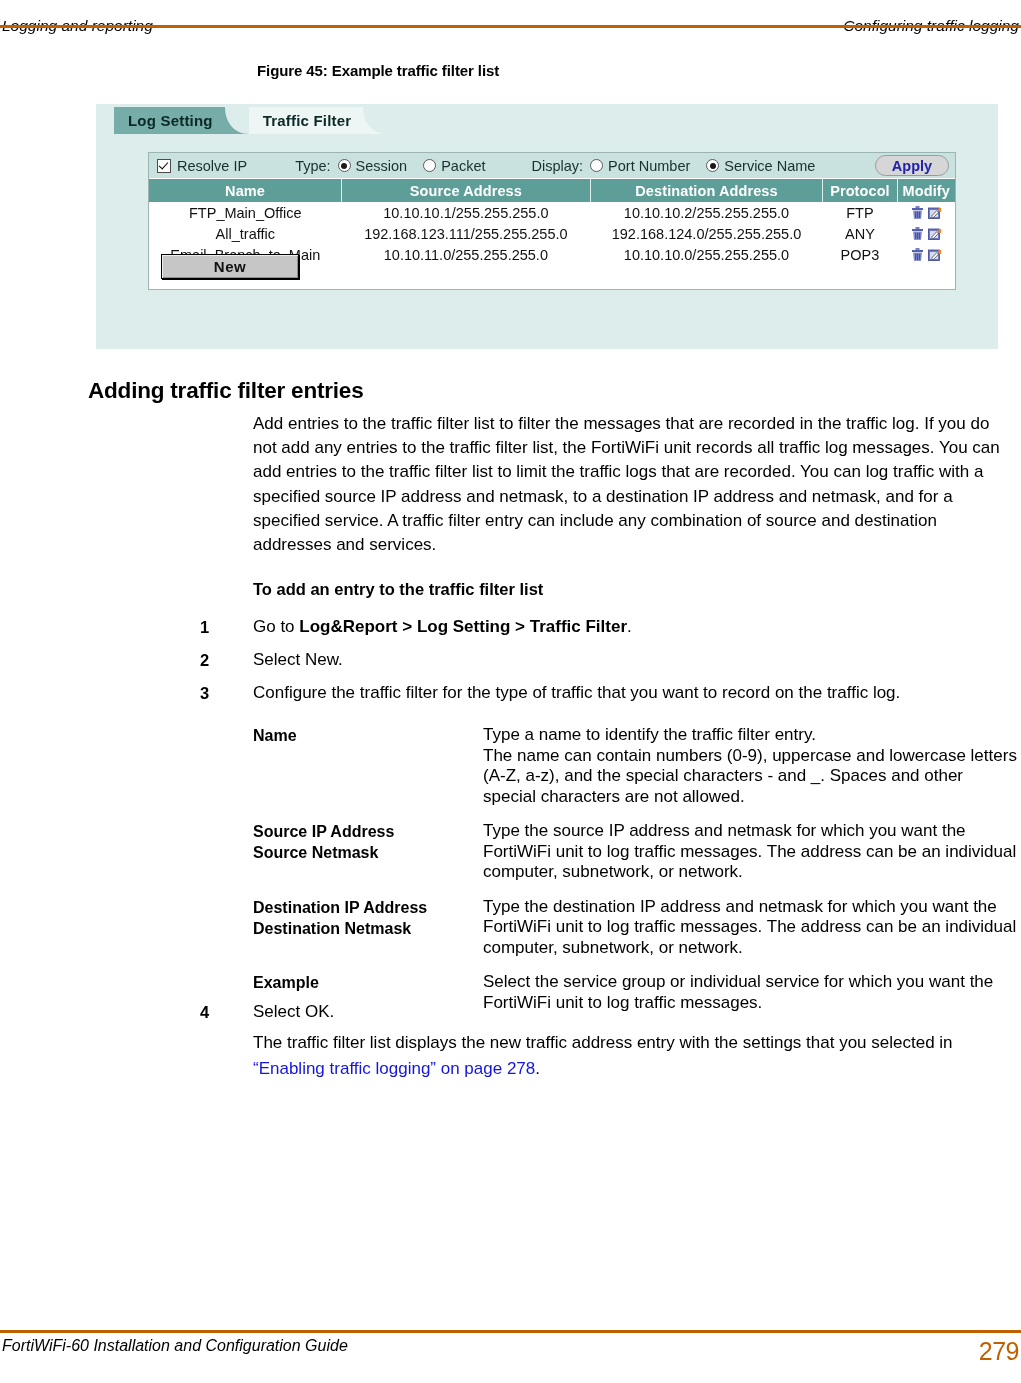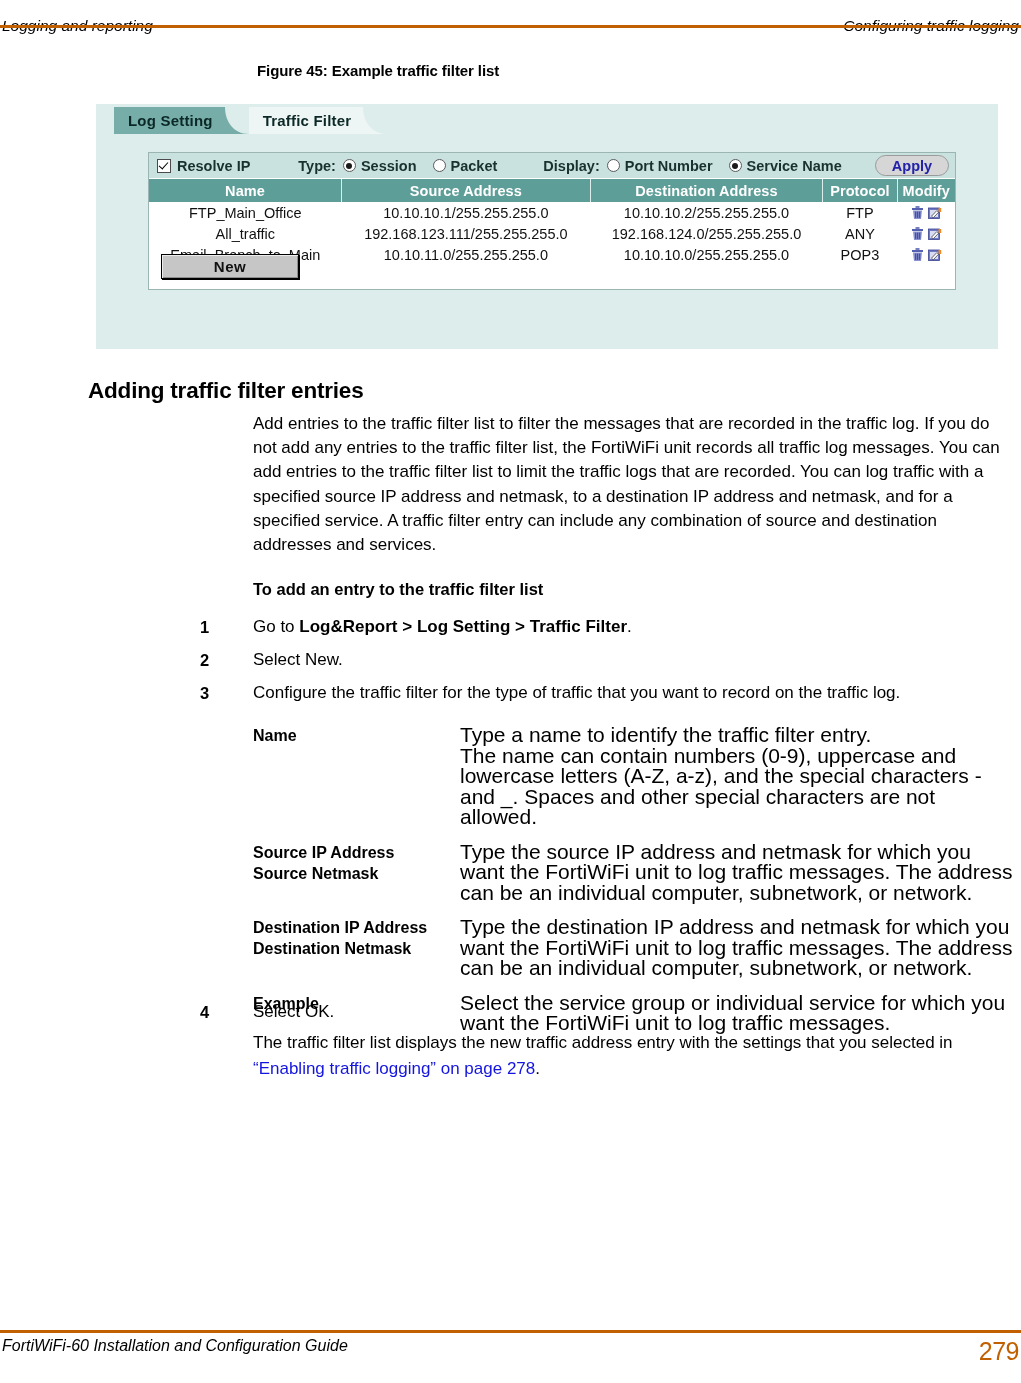--- a/index.html
+++ b/index.html
@@ -119,21 +119,21 @@
     height: 26px;
     background: #C9E2E0;
     display: flex;
     align-items: center;
     position: relative;
     font-size: 14.5px;
     color: #18302E;
     box-sizing: border-box;
     border-bottom: 1px solid #FFFFFF;
   }
-  .optbar .cell { display: flex; align-items: center; white-space: nowrap; font-weight: bold; }
+  .optbar .cell { display: flex; align-items: center; white-space: nowrap; }
   .chk-box {
     width: 12px; height: 12px;
     border: 1px solid #4b4b4b;
     background: #fff;
     display: inline-block;
     position: relative;
     margin-right: 6px;
     flex: none;
   }
   .chk-box::after {
@@ -294,22 +294,23 @@
     width: 207px;
     flex: none;
     font-size: 16px;
     font-weight: bold;
     line-height: 21px;
     padding-right: 4px;
     box-sizing: border-box;
   }
   .def-desc {
     flex: 1;
-    font-size: 21px;
+    font-size: 17px;
     line-height: 20.5px;
+    margin-left: 23px;
   }
 
   .step4 {
     position: absolute;
     top: 1000px;
     left: 200px;
     width: 820px;
     display: flex;
     font-size: 17px;
     line-height: 24px;

